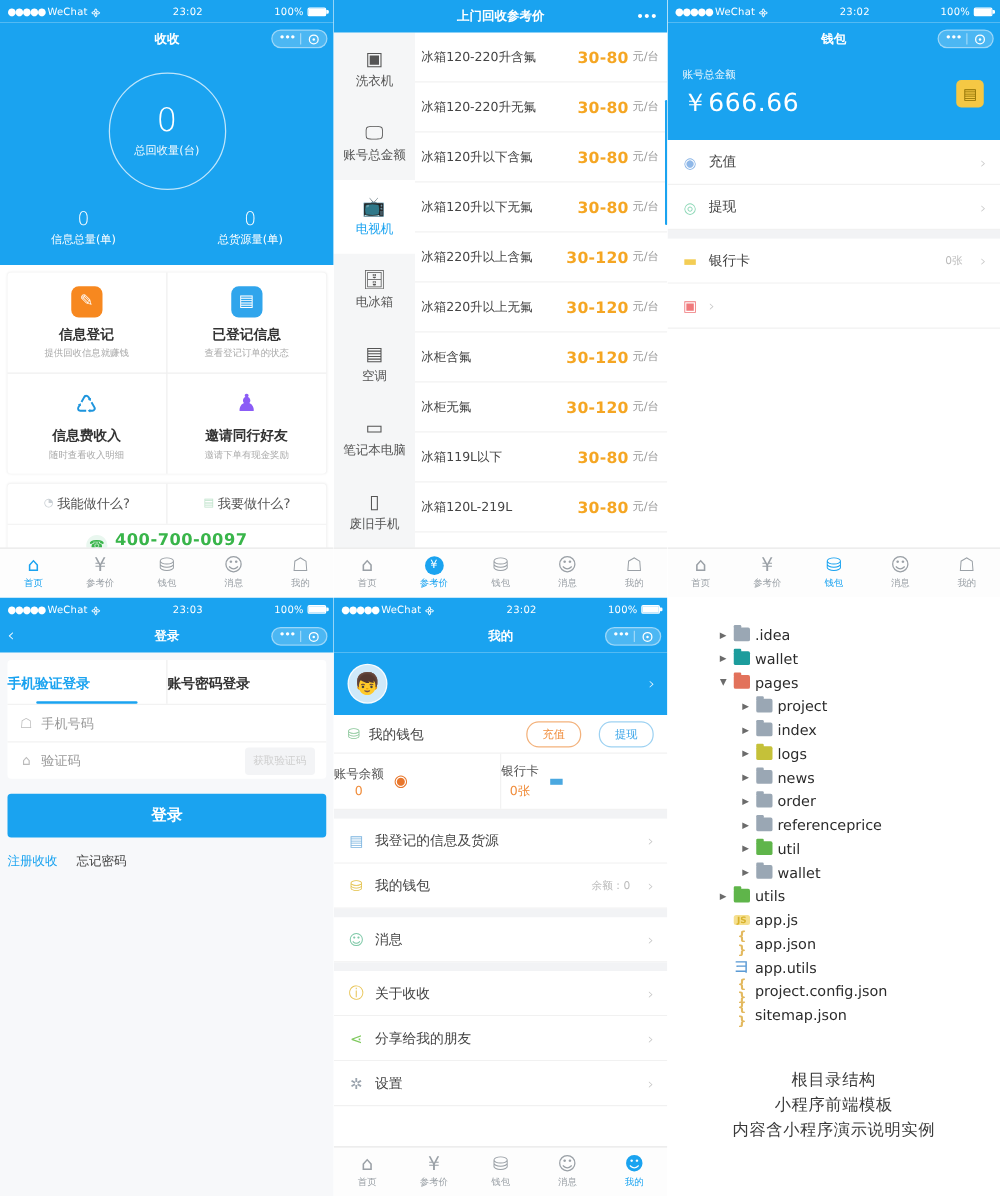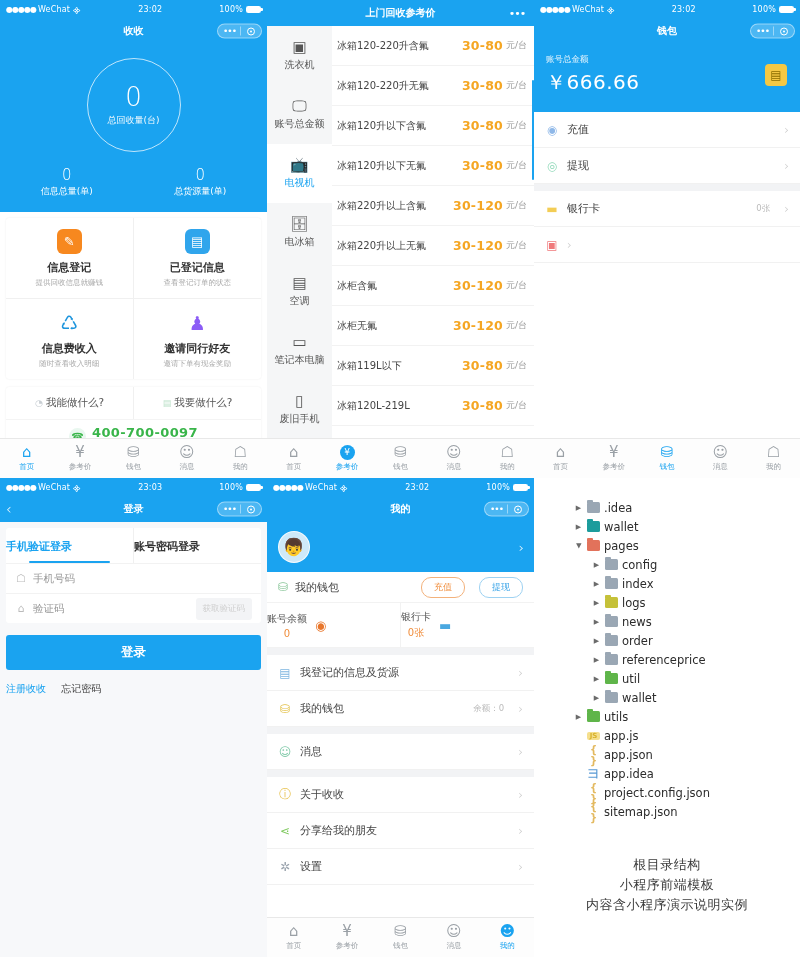--- a/index.html
+++ b/index.html
@@ -671,21 +671,21 @@
       <div class="tnode">
         <span class="arw down">▶</span>
         <span class="fold" style="background:#e2725b"></span>
         <span>pages</span>
         </div>
 
       <div class="tnode">
           <span class="tsp"></span>
         <span class="arw">▶</span>
         <span class="fold" style="background:#9aa7b4"></span>
-        <span>config</span>
+        <span>project</span>
         </div>
       <div class="tnode">
           <span class="tsp"></span>
         <span class="arw">▶</span>
         <span class="fold" style="background:#9aa7b4"></span>
         <span>index</span>
         </div>
       <div class="tnode">
           <span class="tsp"></span>
         <span class="arw">▶</span>
@@ -735,21 +735,21 @@
         <span>app.js</span>
         </div>
       <div class="tnode">
           <span class="arw"></span>
         <span class="ficon" style="color:#e3b95f">{ }</span>
         <span>app.json</span>
         </div>
       <div class="tnode">
           <span class="arw"></span>
         <span class="ficon" style="color:#5b9bd5">彐</span>
-        <span>app.idea</span>
+        <span>app.utils</span>
         </div>
       <div class="tnode">
           <span class="arw"></span>
         <span class="ficon" style="color:#e3b95f">{ }</span>
         <span>project.config.json</span>
         </div>
       <div class="tnode">
           <span class="arw"></span>
         <span class="ficon" style="color:#e3b95f">{ }</span>
         <span>sitemap.json</span>

